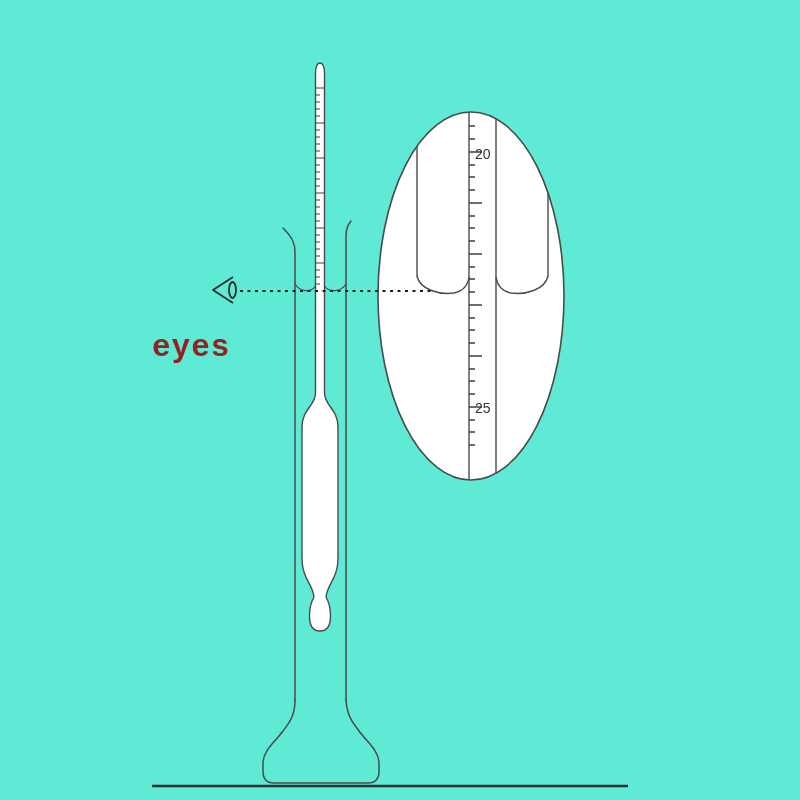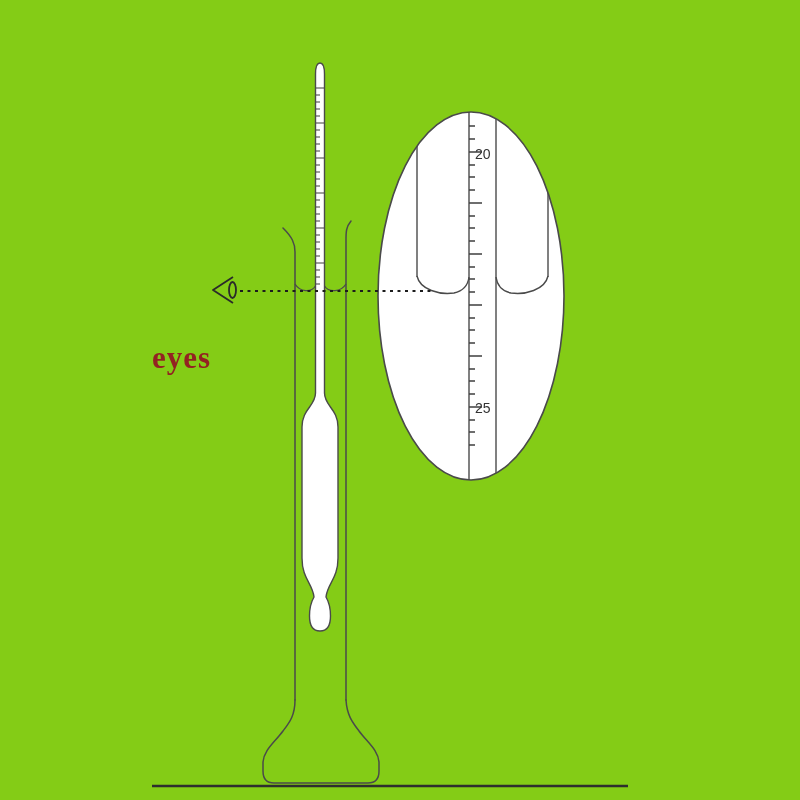--- a/index.html
+++ b/index.html
@@ -8,32 +8,31 @@
     background: #ffffff;
     width: 800px;
     height: 800px;
     font-family: "Liberation Sans", sans-serif;
     overflow: hidden;
   }
   .stage {
     position: relative;
     width: 800px;
     height: 800px;
-    background: #84cc16;
+    background: #5eead4;
   }
   svg.diagram {
     position: absolute;
     left: 0;
     top: 0;
   }
   .label-red {
     position: absolute;
     color: #932222;
-    font-family: Liberation Serif, serif;
-    margin-top: 10px;
+    font-family: Liberation Mono, monospace;
   }
   .eyes-label {
     left: 152px;
     top: 330px;
     font-size: 31px;
     font-weight: 600;
     letter-spacing: 1px;
   }
   .direct-reading-label {
     left: 398px;

